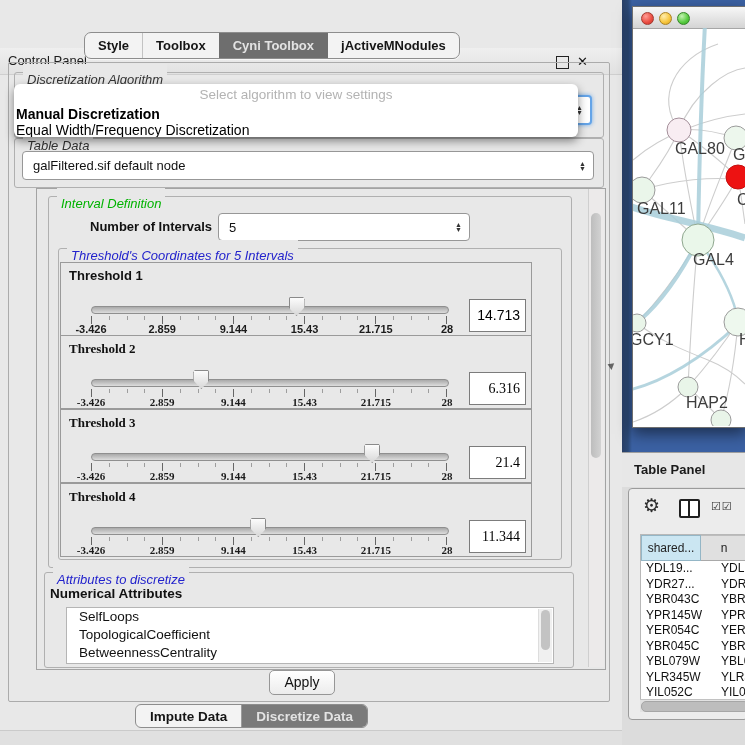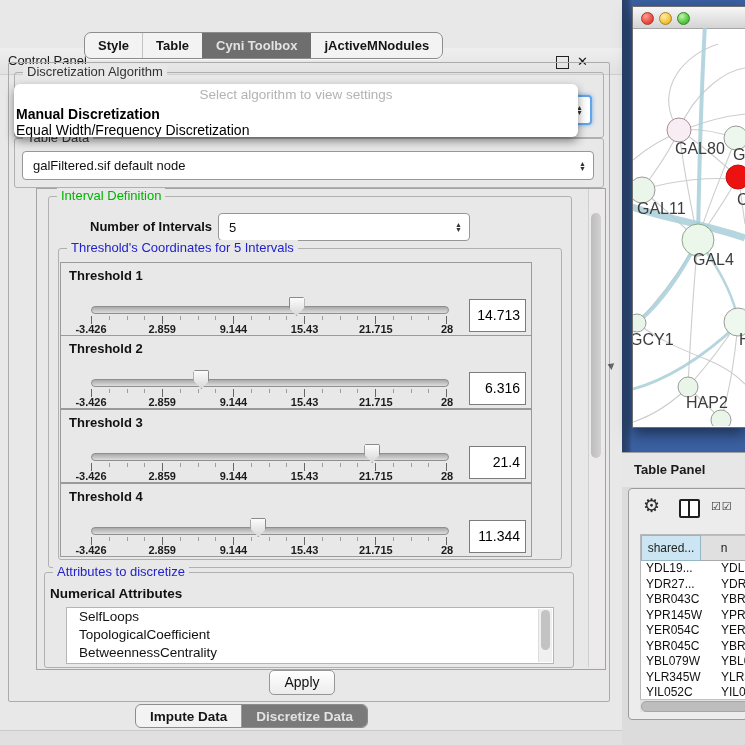--- a/index.html
+++ b/index.html
@@ -17,21 +17,21 @@
   
   .tabgroup{position:absolute;left:84px;top:32px;height:25px;display:flex;border:1px solid #8d8d8d;border-radius:7px;background:#f3f3f3;overflow:hidden;box-shadow:0 1px 1px rgba(255,255,255,.7);}
   .tab{padding:0 13px;display:flex;align-items:center;gap:5px;font-size:13px;font-weight:600;color:#151515;white-space:nowrap;}
   .tab + .tab{border-left:1px solid #c3c3c3;}
   .tab.selected{background:#6e6e6e;color:#e3e3e3;border-left-color:#6e6e6e;}
   .tab.selected + .tab{border-left-color:#6e6e6e;}
 
   .outer-panel{position:absolute;left:8px;top:62px;width:600px;height:638px;border:1px solid #ababab;border-radius:2px;}
 
   .group{position:absolute;border:1px solid #b0b0b0;border-radius:3px;}
-  .group > .legend{position:absolute;top:-9px;left:8px;background:#e8e8e8;padding:0 4px;font-size:13px;color:#333;white-space:nowrap;}
+  .group > .legend{position:absolute;top:-9px;left:8px;background:#e8e8e8;padding:8px 4px;font-size:13px;color:#333;white-space:nowrap;font-style:italic;}
   .legend.green{color:#00b300;}
   .legend.blue{color:#2222cc;}
 
   .combo{position:absolute;background:#fff;border:1px solid #979797;border-radius:4px;display:flex;align-items:center;font-size:13px;color:#111;}
   .combo .val{padding-left:10px;overflow:hidden;white-space:nowrap;}
   .combo .arrows{margin-left:auto;display:flex;flex-direction:column;align-items:center;justify-content:center;padding:0 7px;font-size:7px;line-height:5px;color:#333;}
   .combo.focus-ring{border:2px solid #64a4e8;box-shadow:0 0 4px rgba(100,164,232,.9);}
 
   
   .popup{position:absolute;left:14px;top:84px;width:564px;height:53px;background:#fff;border-radius:6px;box-shadow:0 4px 10px rgba(0,0,0,.45);z-index:60;overflow:hidden;}
@@ -39,21 +39,21 @@
   .popup .opt{height:16px;padding-left:2px;font-size:14px;color:#000;line-height:16px;white-space:nowrap;}
   .popup .opt.bold{font-weight:bold;}
 
   .settings{position:absolute;left:36px;top:188px;width:568px;height:480px;border:1px solid #a3a3a3;background:#e8e8e8;}
   .vscroll{position:absolute;left:588px;top:189px;width:15px;height:478px;background:#eceaea;border-left:1px solid #cfcfcf;}
   .vscroll .thumb{position:absolute;left:2px;top:24px;width:10px;height:245px;background:linear-gradient(90deg,#bdbdbd,#d2d2d2);border-radius:6px;}
 
   .noi-label{position:absolute;left:90px;top:219px;font-size:13px;font-weight:bold;color:#111;}
 
   .thr-panel{position:absolute;left:0;width:472px;height:74px;border:1px solid #9a9a9a;background:#e8e8e8;box-sizing:border-box;}
-  .thr-panel + .thr-panel{margin-top:-1px;}
+  .thr-panel + .thr-panel{margin-top:-1px;font-family:Liberation Serif, serif;}
   .thr-label{position:absolute;left:8px;top:5px;font-size:13px;font-weight:bold;color:#111;}
   .thr-track{position:absolute;left:30px;top:43px;width:356px;height:6px;border:1px solid #8f8f8f;border-radius:4px;background:linear-gradient(#a9a9a9,#dddddd);}
   .thr-thumb{position:absolute;top:34px;width:16px;height:19px;background:linear-gradient(#fefefe,#d6d6d6);box-shadow:inset 0 0 0 1px #8a8a8a;clip-path:polygon(8% 0,92% 0,100% 12%,100% 55%,50% 100%,0 55%,0 12%);}
   .thr-ticks{position:absolute;left:30px;top:53px;width:356px;height:9px;}
   .tick{position:absolute;top:0;width:1px;background:#8b8b8b;}
   .tick.major{height:8px;background:#666;}
   .tick.minor{height:4px;background:#9d9d9d;}
   .thr-scale{position:absolute;left:30px;top:60px;width:428px;height:12px;}
   .thr-scale span{position:absolute;transform:translateX(-50%);font-size:11px;font-weight:bold;color:#1b1b1b;white-space:nowrap;}
   .thr-value{position:absolute;left:408px;top:36px;width:50px;height:31px;background:#fff;border:1px solid #7c7c7c;font-size:14px;line-height:31px;text-align:right;padding-right:5px;color:#000;}
@@ -110,21 +110,21 @@
     <span class="title">Control Panel</span>
     <span class="winbtn float-btn"></span>
     <span class="winbtn close-btn">✕</span>
   </div>
 
   <div class="tabgroup" id="top-tabs">
       <div class="tab">
         <span>Style</span>
       </div>
       <div class="tab">
-        <span>Table</span>
+        <span>Toolbox</span>
       </div>
       <div class="tab selected">
         <span>Cyni Toolbox</span>
       </div>
       <div class="tab">
         <span>jActiveMNodules</span>
       </div>
     </div>
 
   <div class="outer-panel"></div>

